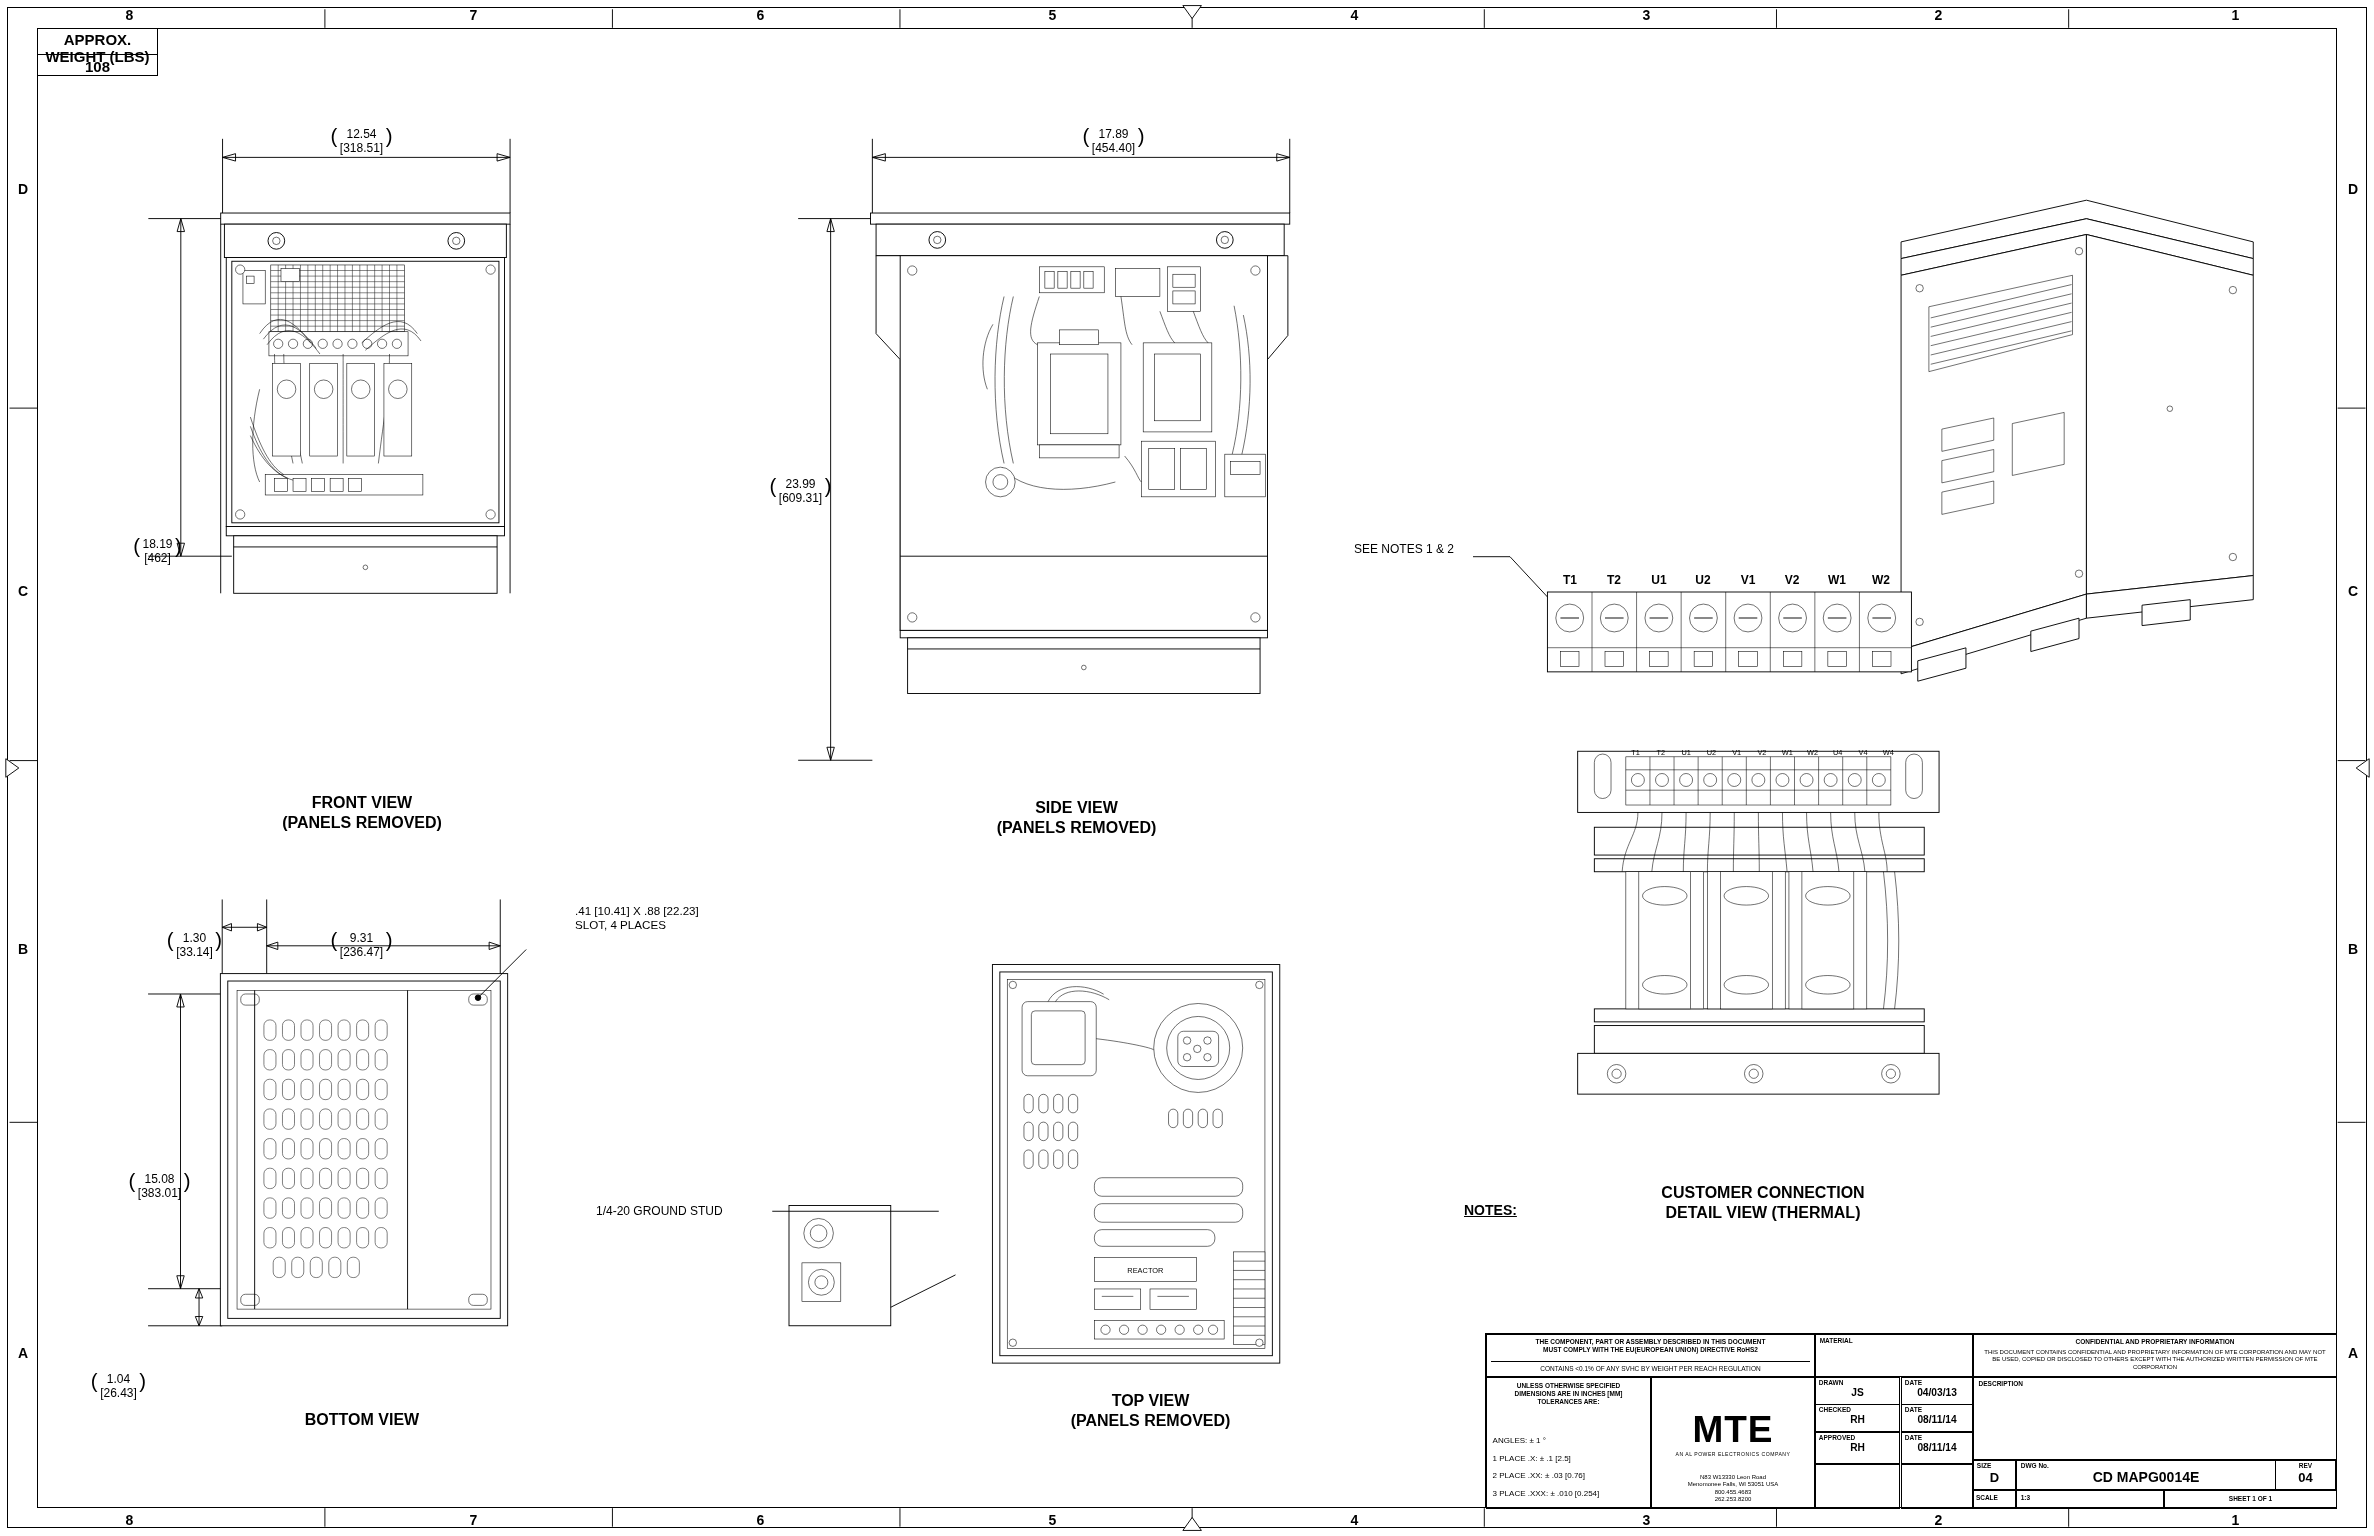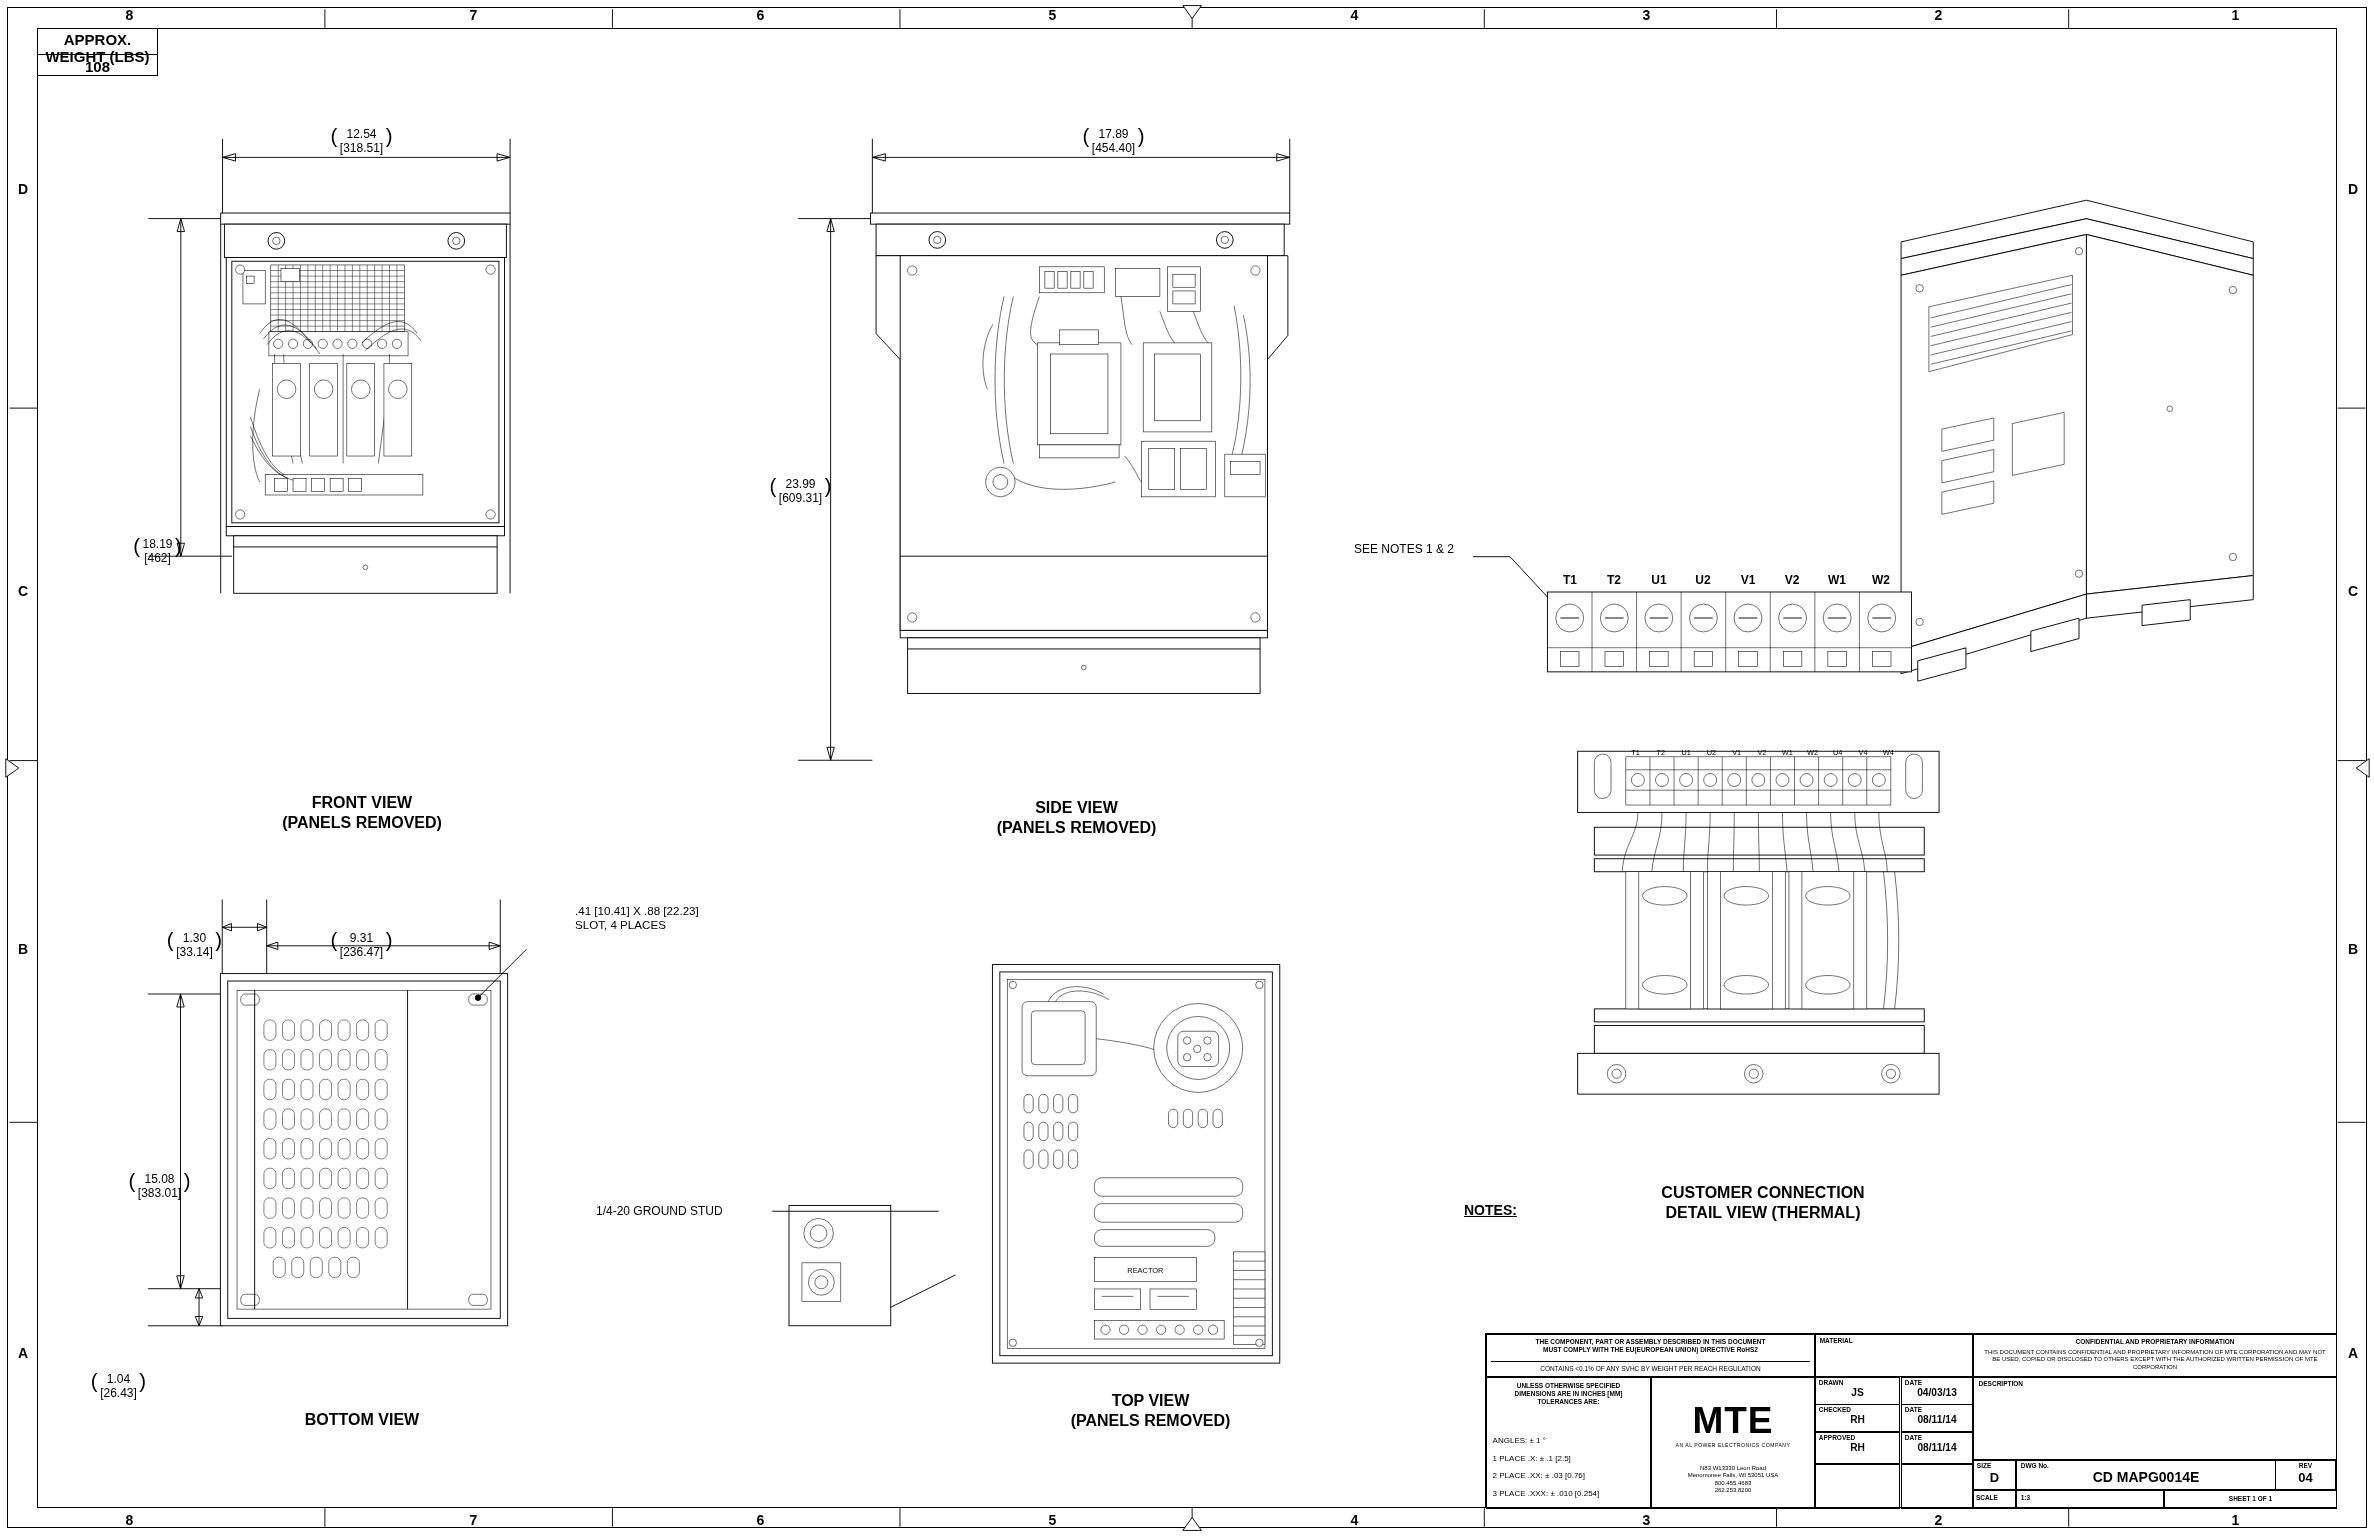--- a/index.html
+++ b/index.html
@@ -821,21 +821,21 @@
       <div class="tiny bold ctr">DIMENSIONS ARE IN INCHES [MM]</div>
       <div class="tiny bold ctr">TOLERANCES ARE:</div>
       <div style="font-size:8px;margin-top:26px;line-height:2.2;">
         <div>ANGLES: ± 1 °</div>
         <div>1 PLACE .X: ± .1 [2.5]</div>
         <div>2 PLACE .XX: ± .03 [0.76]</div>
         <div>3 PLACE .XXX: ± .010 [0.254]</div>
       </div>
     </div>
 
-    <div class="tb-cell tb-b ctr" style="left:165px;top:43px;width:164px;height:132px;padding-top:22px;">
+    <div class="tb-cell tb-b ctr" style="left:165px;top:43px;width:164px;height:132px;padding-top:31px;">
       <div class="mte-logo">MTE</div>
       <div class="mte-sub">AN AL POWER ELECTRONICS COMPANY</div>
       <div class="tiny2" style="margin-top:16.7px;">
         <div>N83 W13330 Leon Road</div>
         <div>Menomonee Falls, WI 53051 USA</div>
         <div>800.455.4683</div>
         <div>262.253.8200</div>
       </div>
     </div>
 

